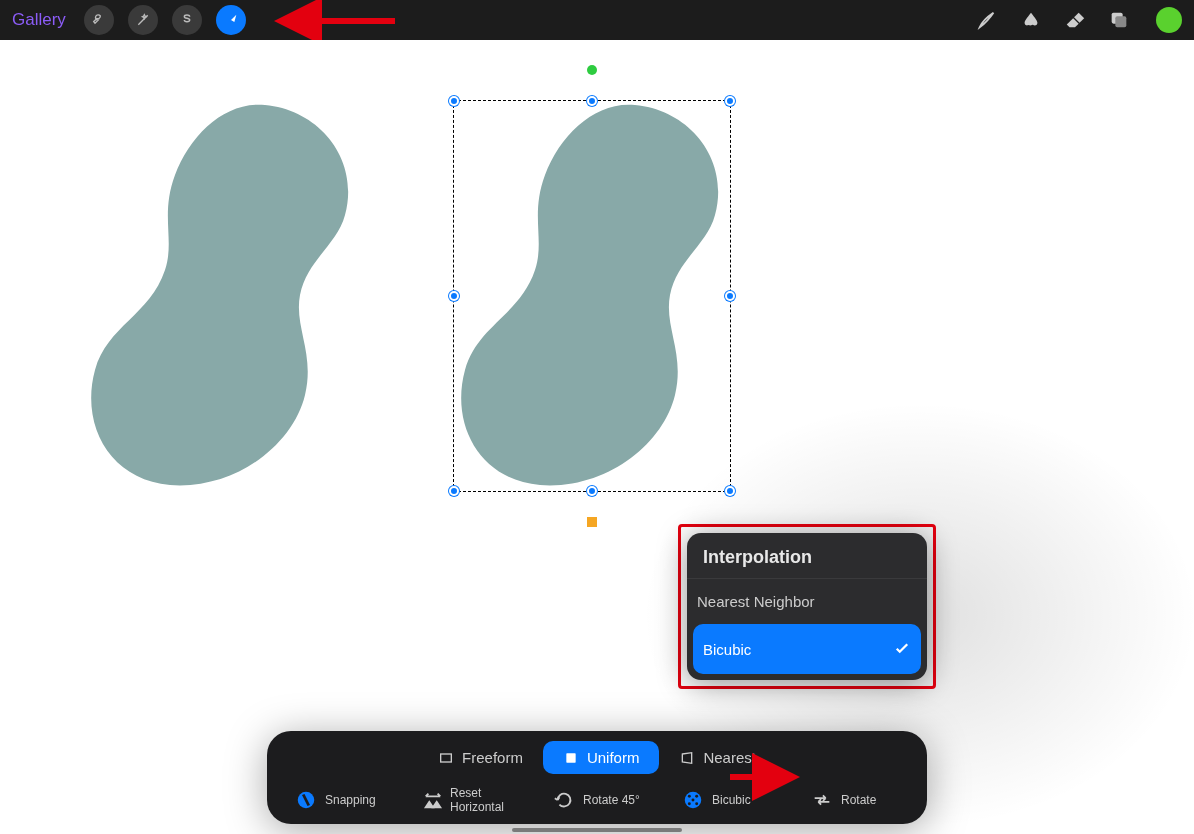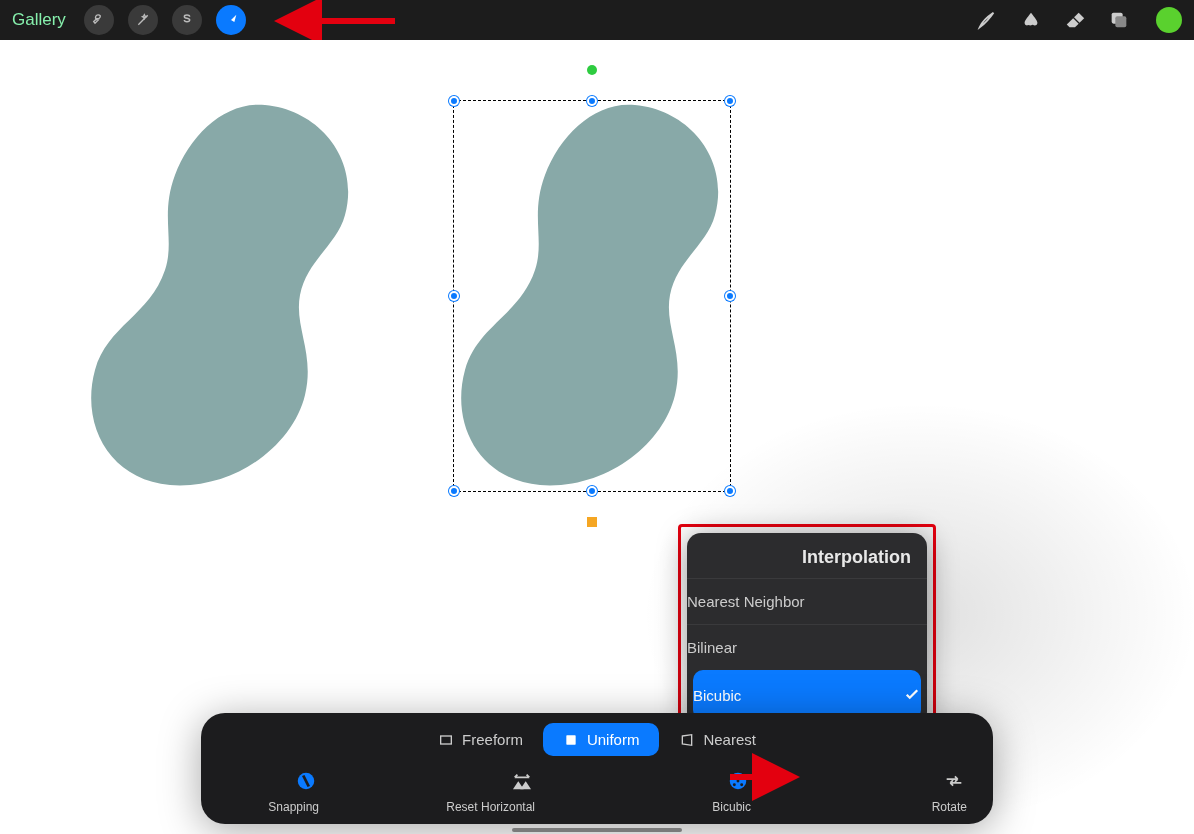--- a/index.html
+++ b/index.html
@@ -5,21 +5,21 @@
   * { box-sizing: border-box; margin: 0; padding: 0; }
   html, body { width: 1194px; height: 834px; overflow: hidden; font-family: -apple-system, Helvetica, Arial, sans-serif; }
   body { background: #fff; position: relative; }
 
   
   .topbar {
     position: absolute; top:0; left:0; right:0; height:40px;
     background:#1c1c1c; display:flex; align-items:center; padding:0 12px;
     color:#ddd; gap:14px;
   }
-  .gallery-label { color:#86efac; font-size:17px; margin-right:4px; }
+  .gallery-label { color:#8b5cf6; font-size:17px; margin-right:4px; }
   .round-btn {
     width:30px; height:30px; border-radius:50%;
     background:#3a3a3a; display:flex; align-items:center; justify-content:center;
     color:#bbb; cursor:pointer;
   }
   .round-btn svg { width:16px; height:16px; }
   .round-btn.active { background:#0a7aff; color:#fff; }
   .topbar-spacer { flex:1; }
   .top-icon { width:30px; height:30px; display:flex; align-items:center; justify-content:center; color:#ccc; cursor:pointer; }
   .top-icon svg { width:22px; height:22px; }
@@ -59,45 +59,45 @@
     padding:6px 6px 6px 6px;
   }
   .popup {
     width:240px; background:#2c2c2e; border-radius:14px; overflow:hidden;
     box-shadow:0 4px 30px rgba(0,0,0,0.4);
   }
   .popup-title {
     color:#e8e8e8; font-weight:600; font-size:18px; padding:14px 16px 10px;
   }
   .popup-item {
-    color:#ccc; font-size:15px; padding:14px 0;
+    color:#ccc; font-size:15px; padding:14px 10px;
     border-top:1px solid #3a3a3c; display:flex; align-items:center;
     cursor:pointer;
   }
   .popup-item.selected { background:#0a7aff; color:#fff; border-top-color:transparent; margin:0 6px 6px; border-radius:10px; }
   .popup-item .check { margin-left:auto; }
   .popup-item .check svg{ width:18px;height:18px;stroke:#fff; }
 
   
   .bottom-panel {
     position:absolute; left:50%; transform:translateX(-50%);
-    bottom:10px; width:792px; background:#1c1c1e; border-radius:24px;
+    bottom:10px; width:660px; background:#1c1c1e; border-radius:24px;
     padding:10px 18px 6px; color:#ccc;
     box-shadow:0 6px 40px rgba(0,0,0,0.35);
   }
   .mode-row { display:flex; justify-content:center; gap:0; margin-bottom:12px; }
   .mode-btn {
     display:flex; align-items:center; gap:8px; color:#ccc;
     padding:8px 20px; border-radius:10px; font-size:15px; cursor:pointer;
   }
   .mode-btn.active { background:#0a7aff; color:#fff; }
   .mode-btn svg{ width:16px;height:16px; }
   .action-row { display:flex; justify-content:space-between; padding:0 8px 4px; }
   .action {
-    display:flex; flex-direction:column; align-items:flex-end; gap:6px;
+    display:flex; align-items:center; gap:6px;
     color:#ccc; font-size:12px; width:92px; cursor:pointer;
   }
   .action .ico { width:26px;height:26px; display:flex;align-items:center;justify-content:center; }
   .action .ico svg{ width:22px;height:22px; }
   .action.active-blue .ico{ color:#0a7aff; }
   .home-ind { position:absolute; bottom:2px; left:50%; transform:translateX(-50%); width:170px; height:4px; border-radius:3px; background:#7a7a7a; }
 
   
   .soft-shadow {
     position:absolute; pointer-events:none;
@@ -192,28 +192,25 @@
     <div class="handle" style="left:50%;top:0;"></div>
     <div class="handle" style="left:100%;top:0;"></div>
     <div class="handle" style="left:0;top:50%;"></div>
     <div class="handle" style="left:100%;top:50%;"></div>
     <div class="handle" style="left:0;top:100%;"></div>
     <div class="handle" style="left:50%;top:100%;"></div>
     <div class="handle" style="left:100%;top:100%;"></div>
     <div class="rot-handle-bot"><span class="line"></span><span class="dot"></span></div>
   </div>
 
-  <div class="popup-wrap" style="left:678px; top:484px;text-align:right;">
+  <div class="popup-wrap" style="left:678px; top:484px;">
     <div class="popup">
       <div class="popup-title">Interpolation</div>
       <div class="popup-item">
           <span>Nearest Neighbor</span>
-        </div>
-      <div class="popup-item">
-          <span>Bilinear</span>
         </div>
       <div class="popup-item selected">
         <span>Bicubic</span>
         <span class="check"><svg viewBox="0 0 24 24" fill="none" stroke="currentColor" stroke-width="3">
               <path d="M5 13l4 4L19 7"></path>
             </svg></span>
       </div>
     </div>
   </div>
 
@@ -253,20 +250,29 @@
     </div>
     <div class="action">
       <span class="ico">
           <svg viewBox="0 0 24 24" fill="none" stroke="currentColor" stroke-width="2">
             <path d="M4 8h16M4 8l3-3M20 8l-3-3"></path>
             <path d="M8 14L4 20h8z" fill="currentColor"></path>
             <path d="M16 14l4 6h-8z" fill="currentColor"></path>
           </svg>
         </span>
       <span>Reset Horizontal</span>
+    </div>
+    <div class="action">
+      <span class="ico">
+          <svg viewBox="0 0 24 24" fill="none" stroke="currentColor" stroke-width="2">
+            <path d="M5 12a7 7 0 1 1 2 5"></path>
+            <path d="M5 12l-3-2M5 12l2-3"></path>
+          </svg>
+        </span>
+      <span>Rotate 45°</span>
     </div>
     <div class="action active-blue">
       <span class="ico">
           <svg viewBox="0 0 24 24" fill="currentColor">
             <circle cx="12" cy="12" r="9"></circle>
             <circle cx="8" cy="8" r="1.6" fill="#1c1c1e"></circle>
             <circle cx="16" cy="8" r="1.6" fill="#1c1c1e"></circle>
             <circle cx="8" cy="16" r="1.6" fill="#1c1c1e"></circle>
             <circle cx="16" cy="16" r="1.6" fill="#1c1c1e"></circle>
             <circle cx="12" cy="12" r="1.6" fill="#1c1c1e"></circle>

